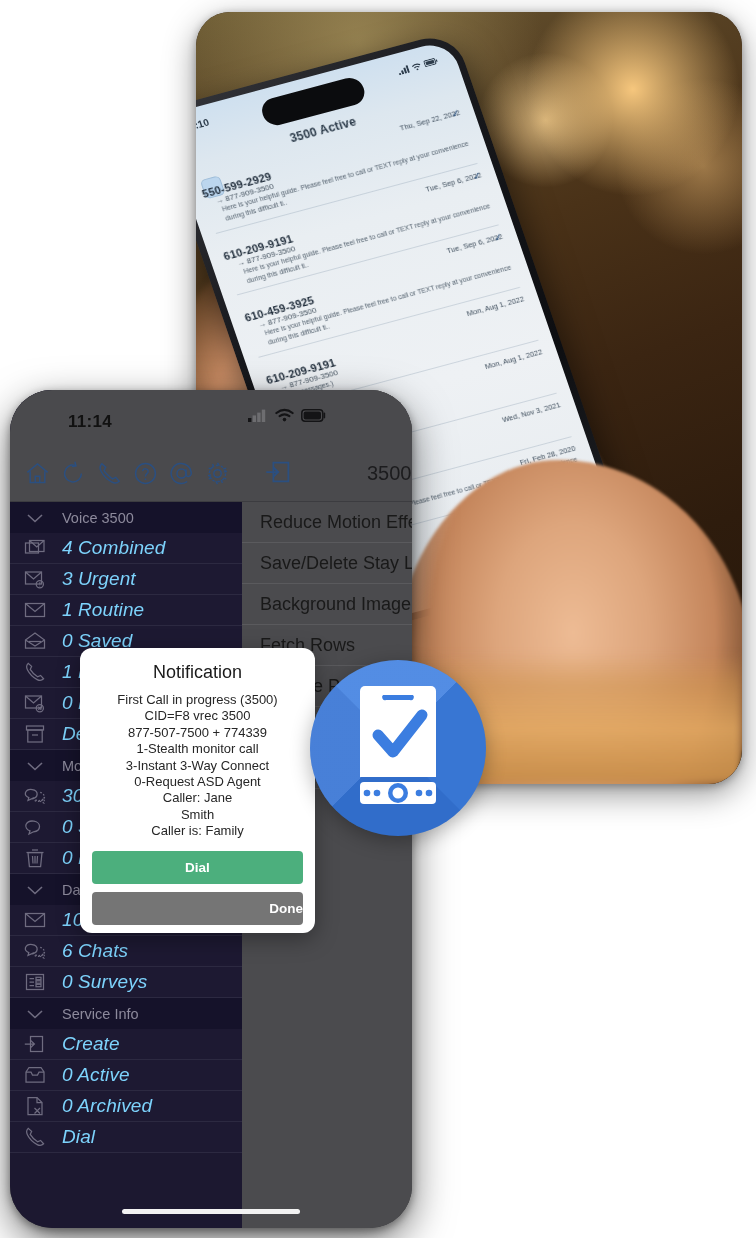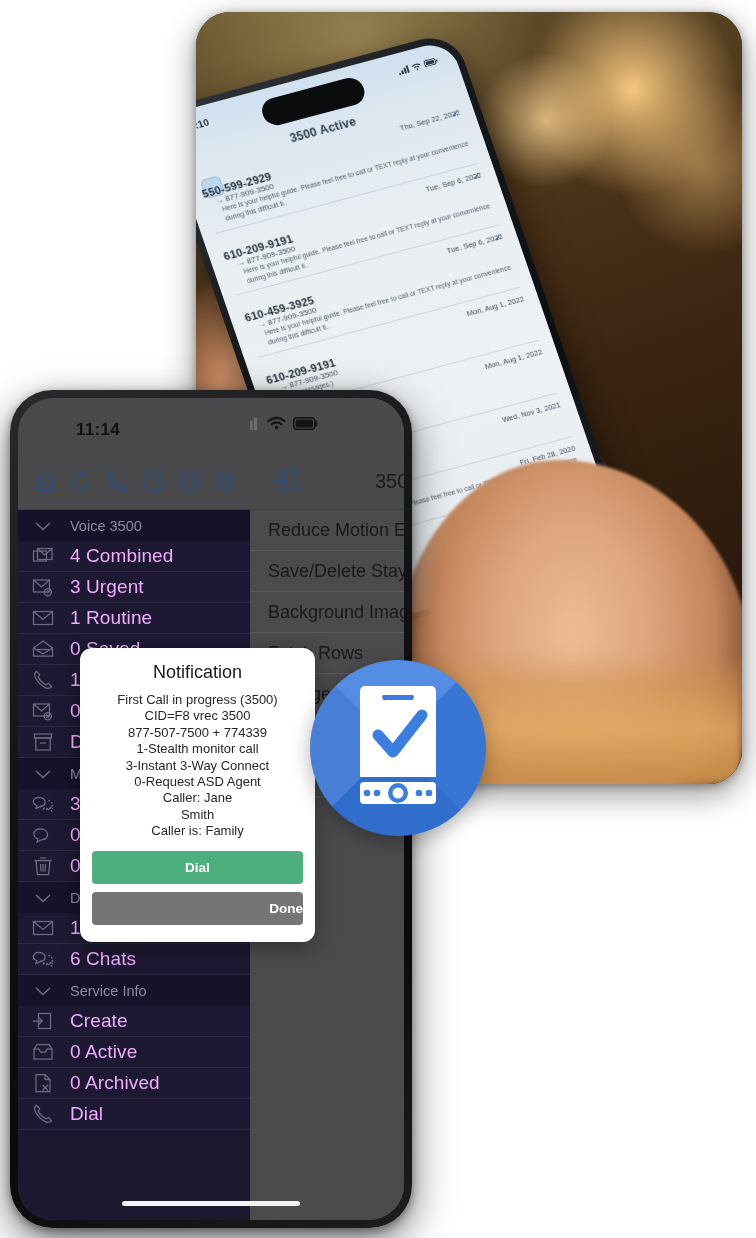--- a/index.html
+++ b/index.html
@@ -179,21 +179,20 @@
 
   
   .device {
     position: absolute;
     left: 10px;
     top: 390px;
     width: 402px;
     height: 838px;
     border-radius: 42px;
     background: linear-gradient(150deg, #2a2a2c 0%, #121214 40%, #0a0a0c 72%, #1e1e20 100%);
-    padding: 8px;
     box-shadow: 0 14px 40px rgba(0,0,0,0.55), 0 3px 10px rgba(0,0,0,0.4);
     overflow: hidden;
   }
   .device-screen {
     position: relative;
     width: 100%;
     height: 100%;
     border-radius: 35px;
     overflow: hidden;
     background: #4b4b4e;
@@ -253,23 +252,24 @@
     align-items: center;
     height: 31px;
     padding-left: 8px;
     gap: 10px;
     border-bottom: 1px solid rgba(140,140,160,0.14);
     background: #1d1932;
   }
   .nav-item .nicon { width: 34px; display: flex; justify-content: center; align-items: center; }
   .nav-item .nlabel {
     font-size: 19px;
-    color: #f0abfc;
+    color: #7dd3fc;
     white-space: nowrap;
     letter-spacing: 0.1px;
+    font-style: italic;
   }
 
   
   .right-pane {
     position: relative;
     flex: 1 1 auto;
     height: 100%;
     background: #4b4b4e;
     overflow: hidden;
   }
@@ -323,21 +323,21 @@
 
   
   .notif {
     position: absolute;
     left: 80px;
     top: 648px;
     width: 235px;
     background: #ffffff;
     border-radius: 12px;
     box-shadow: 0 6px 22px rgba(0,0,0,0.35);
-    padding: 14px 12px 17px 12px;
+    padding: 14px 12px 8px 12px;
     z-index: 40;
   }
   .notif-title {
     text-align: center;
     font-size: 18px;
     color: #1a1a1a;
     margin-bottom: 9px;
   }
   .notif-body {
     text-align: center;
@@ -655,20 +655,32 @@
             </div>
             <div class="nav-item">
               <span class="nicon">
                 <svg width="24" height="24" viewBox="0 0 24 24">
                   <path d="M2.5 8.5 A6 4.6 0 1 1 9 14.6 L5 16.3 L5.8 13.6 A6 4.6 0 0 1 2.5 8.5 Z" fill="none" stroke="#6f6c80" stroke-width="1.25"></path>
                   <path d="M9.5 14 A6 4.6 0 1 0 15.5 8.2" fill="none" stroke="#6f6c80" stroke-width="1.25" stroke-dasharray="1.6 1.7"></path>
                   <path d="M10 13.6 A6 4.6 0 0 0 21.5 13 L21 19 L17 17.2" fill="none" stroke="#6f6c80" stroke-width="1.25" stroke-dasharray="1.6 1.7"></path>
                 </svg>
               </span>
               <span class="nlabel">6 Chats</span>
+            </div>
+            <div class="nav-item">
+              <span class="nicon">
+                <svg width="24" height="24" viewBox="0 0 24 24">
+                  <rect x="3.5" y="4.5" width="17" height="15" fill="none" stroke="#6f6c80" stroke-width="1.25"></rect>
+                  <path d="M6.5 8.5 L11 8.5 M6.5 12 L11 12 M6.5 15.5 L11 15.5" fill="none" stroke="#6f6c80" stroke-width="1.25"></path>
+                  <rect x="13" y="7.3" width="5" height="2.4" fill="none" stroke="#6f6c80" stroke-width="1.25"></rect>
+                  <rect x="13" y="10.8" width="5" height="2.4" fill="none" stroke="#6f6c80" stroke-width="1.25"></rect>
+                  <rect x="13" y="14.3" width="5" height="2.4" fill="none" stroke="#6f6c80" stroke-width="1.25"></rect>
+                </svg>
+              </span>
+              <span class="nlabel">0 Surveys</span>
             </div>
             <div class="nav-group">
               <span class="chev">
                 <svg width="24" height="24" viewBox="0 0 24 24">
                   <path d="M5 9 L12 15.5 L19 9" fill="none" stroke="#6f6c80" stroke-width="1.6"></path>
                 </svg>
               </span>
               <span class="glabel">Service Info</span>
             </div>
             <div class="nav-item">

